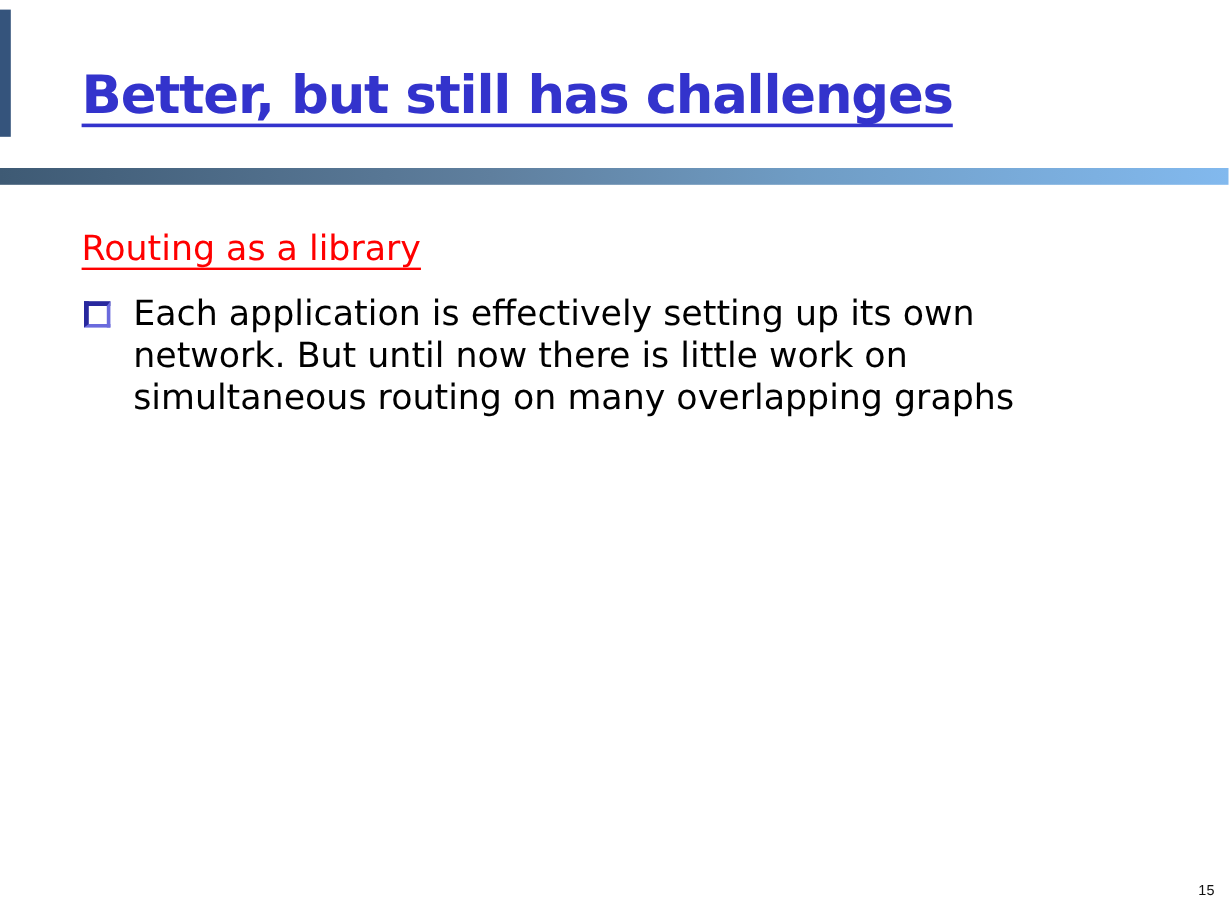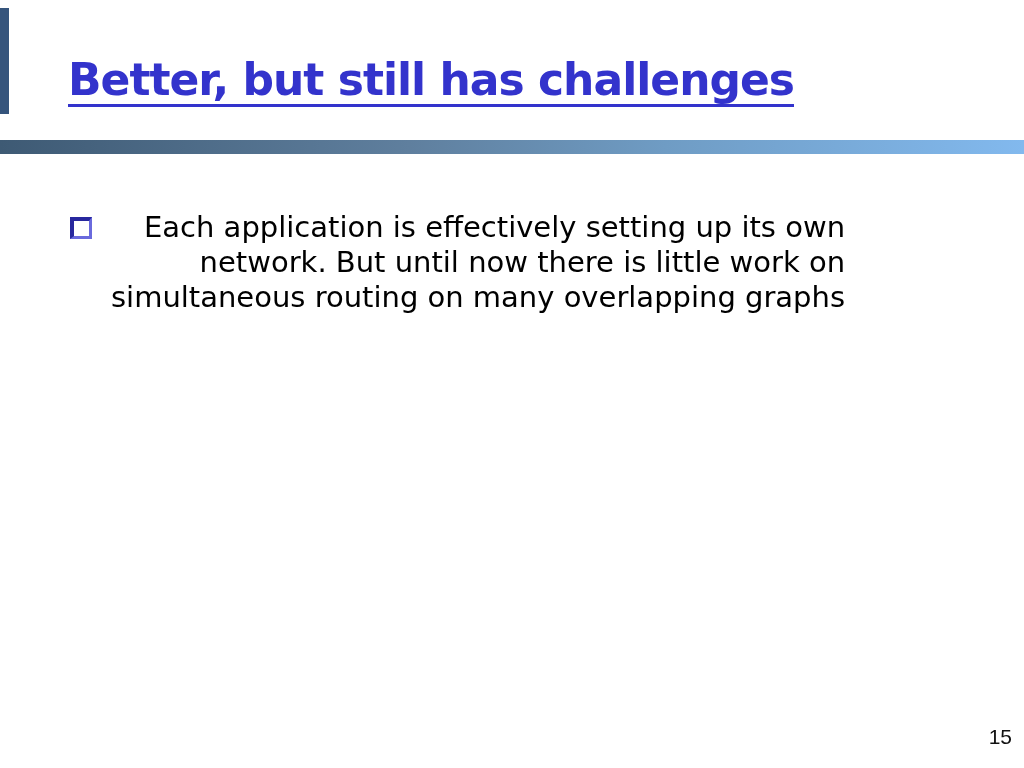--- a/index.html
+++ b/index.html
@@ -59,21 +59,20 @@
     color: #ff0000;
     text-decoration: underline;
     text-decoration-thickness: 2px;
     text-underline-offset: 6px;
     white-space: nowrap;
   }
   .bullet-item {
     display: flex;
     align-items: flex-start;
     margin: 20px 0 24px 0;
-    text-align: right;
   }
   .bullet-square {
     flex: 0 0 auto;
     width: 15px;
     height: 15px;
     margin: 7px 0 0 2px;
     background: #ffffff;
     border-style: solid;
     border-width: 4px 3px 3px 4px;
     border-top-color: #28289e;
@@ -86,37 +85,38 @@
     font-size: 29px;
     line-height: 35px;
     white-space: pre-line;
     color: #000000;
   }
   .page-number {
     position: absolute;
     right: 12px;
     bottom: 15px;
     font-family: "Liberation Sans", sans-serif;
-    font-size: 21px;
+    font-size: 12px;
     color: #111111;
   }
 </style>
 </head>
 <body>
 
 <div class="slide">
 
   <div class="left-accent-bar"></div>
 
   <h1 class="slide-title">Better, but still has challenges</h1>
 
   <div class="title-divider"></div>
 
   <div class="content">
 
+    <h2 class="section-heading">Routing as a library</h2>
 
     <div class="bullet-item">
       <span class="bullet-square"></span>
       <div class="bullet-text">Each application is effectively setting up its own
 network. But until now there is little work on
 simultaneous routing on many overlapping graphs</div>
     </div>
 
 
 

